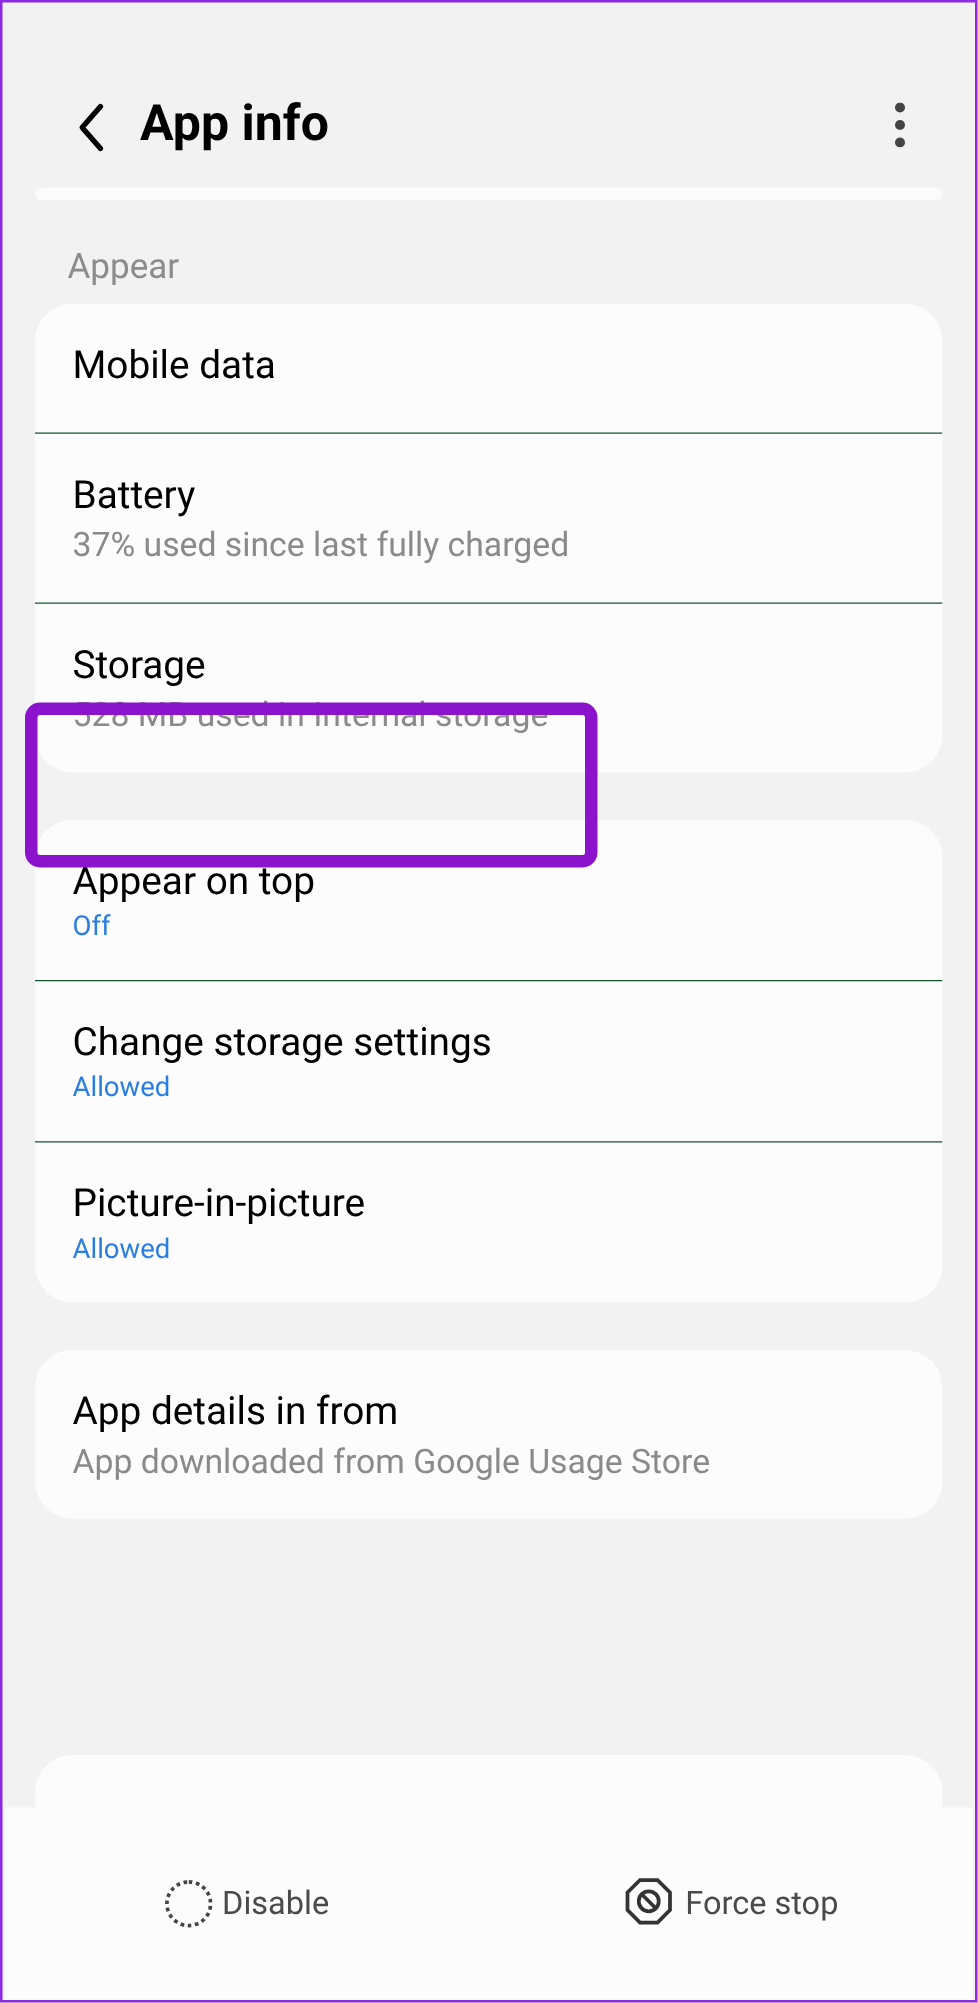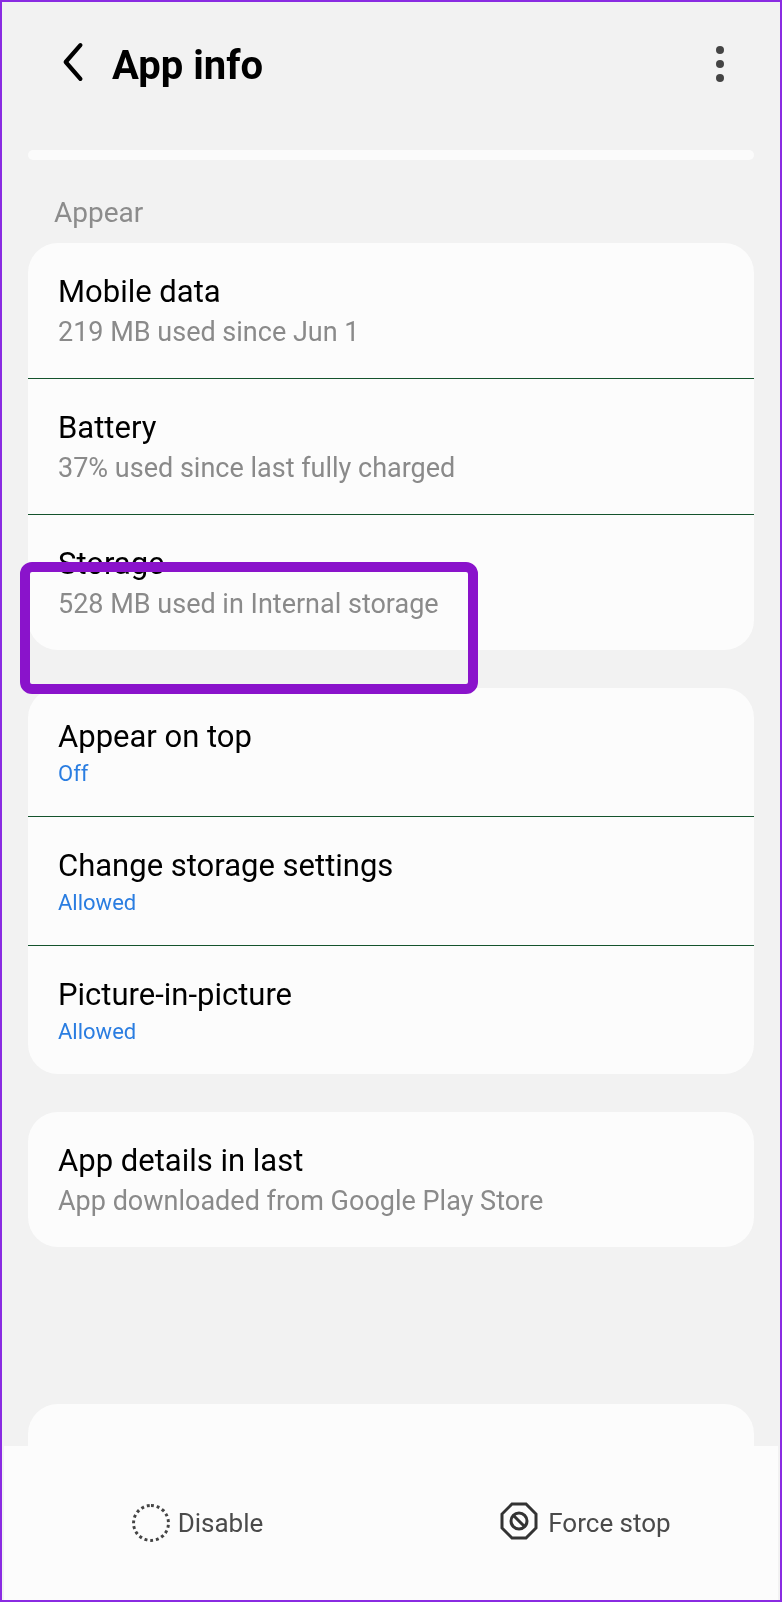--- a/index.html
+++ b/index.html
@@ -11,21 +11,21 @@
     body {
       width: 782px;
       height: 1602px;
       background: #f2f2f2;
       border: 2px solid #8a2be2;
       position: relative;
       overflow: hidden;
     }
     .header {
       display: flex;
-      align-items: flex-start;
+      align-items: flex-end;
       padding: 40px 24px 28px 50px;
       height: 148px;
     }
     .back-btn {
       width: 40px;
       height: 40px;
       display: flex;
       align-items: center;
       justify-content: center;
       margin-right: 20px;
@@ -165,21 +165,20 @@
   </div>
 </div>
 
 <div class="divider-bar"></div>
 
 <div class="section-label">Appear</div>
 
 <div class="card">
   <div class="list-item with-border">
     <div class="item-title">Mobile data</div>
-    <div class="item-subtitle">219 MB used since Jun 1</div>
   </div>
   <div class="list-item with-border">
     <div class="item-title">Battery</div>
     <div class="item-subtitle">37% used since last fully charged</div>
   </div>
   <div class="list-item">
     <div class="item-title">Storage</div>
     <div class="item-subtitle">528 MB used in Internal storage</div>
   </div>
 </div>
@@ -200,22 +199,22 @@
   <div class="list-item">
     <div class="item-title">Picture-in-picture</div>
     <div class="item-status">Allowed</div>
   </div>
 </div>
 
 <div class="gap"></div>
 
 <div class="card">
   <div class="list-item">
-    <div class="item-title">App details in last</div>
-    <div class="item-subtitle">App downloaded from Google Play Store</div>
+    <div class="item-title">App details in from</div>
+    <div class="item-subtitle">App downloaded from Google Usage Store</div>
   </div>
 </div>
 
 <div class="bottom-rounded-peek"></div>
 
 <div class="bottom-bar">
   <div class="bottom-action">
     <div class="disable-icon"></div>
     <div class="bottom-action-label">Disable</div>
   </div>

